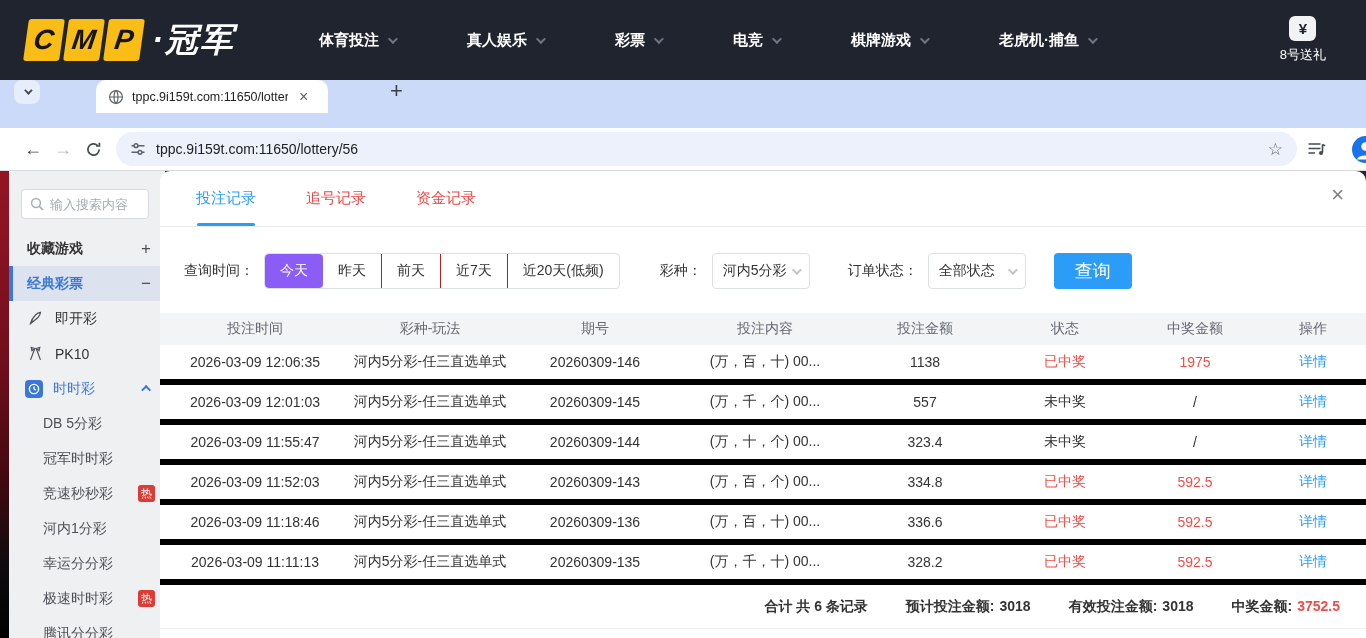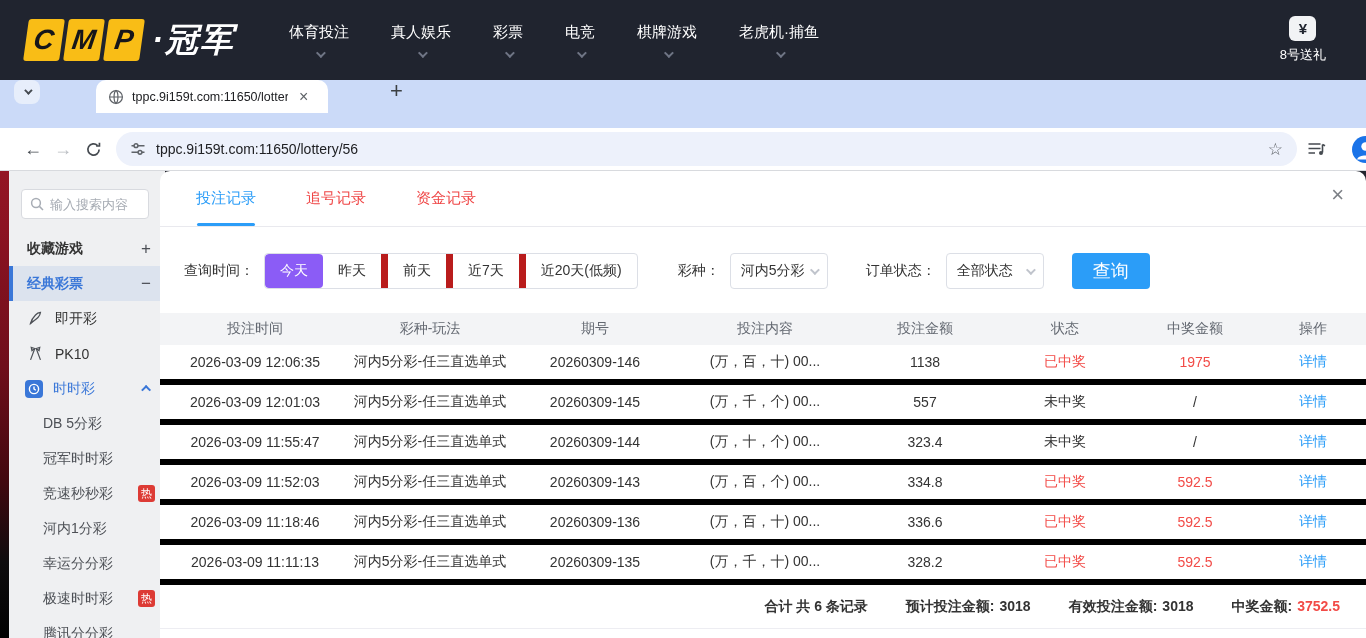--- a/index.html
+++ b/index.html
@@ -7,22 +7,22 @@
     font-family:"Liberation Sans","DejaVu Sans",sans-serif; }
 
   
   .topbar { height:80px; background:#20242f; display:flex; align-items:center; padding:0 26px; position:relative; }
   .logo { display:flex; align-items:center; cursor:pointer; }
   .logo-boxes { display:flex; gap:4px; transform:skewX(-8deg); }
   .logo-box { width:36px; height:42px; background:#f9bd16; color:#16161a; font-weight:bold; font-style:italic;
     font-size:28px; display:flex; align-items:center; justify-content:center; border-radius:3px; }
   .logo-suffix { color:#fff; font-size:33px; font-weight:bold; font-style:italic; margin-left:10px; letter-spacing:2px; }
   .topnav { display:flex; margin-left:12px; }
-  .topnav-item { display:flex; align-items:center; gap:9px; color:#fff; font-size:15px; font-weight:400;
-    padding:10px 0; margin-left:42px; cursor:pointer; white-space:nowrap;flex-direction:column; }
+  .topnav-item { display:flex; align-items:center; gap:9px; color:#fff; font-size:15px; font-weight:700;
+    padding:10px 0; margin-left:72px; cursor:pointer; white-space:nowrap; }
   .chev { display:inline-block; width:7px; height:7px; border-right:2px solid #6f7585; border-bottom:2px solid #6f7585;
     transform:rotate(45deg) translateY(-2px); }
   .chev.up { border-color:#3a77d8; transform:rotate(-135deg) translateY(-2px); }
   .gift { margin-left:auto; display:flex; flex-direction:column; align-items:center; gap:5px; color:#fff;
     font-size:13px; cursor:pointer; margin-right:14px; }
   .gift-box { width:27px; height:25px; background:#f2f3f5; border-radius:6px; color:#20242f; font-weight:bold;
     font-size:15px; display:flex; align-items:center; justify-content:center; }
 
   
   .tabstrip { height:48px; background:#cbdaf8; display:flex; padding-left:12px;gap:48px; }
@@ -81,21 +81,21 @@
   .ptab.active { color:#2b9df8; }
   .ptab.active::after { content:''; position:absolute; left:50%; transform:translateX(-50%); bottom:0; width:58px;
     height:3px; border-radius:2px; background:#2b9df8; }
   .panel-close { position:absolute; right:22px; top:13px; font-size:22px; color:#7d8187; cursor:pointer; line-height:1; }
 
   .filters { display:flex; align-items:center; padding:26px 0 24px 24px; font-size:14px; color:#333; }
   .flabel { margin-right:10px; white-space:nowrap; }
   .time-group { display:flex; align-items:center; height:36px; border:1px solid #dcdfe6; border-radius:4px;
     background:#fff; overflow:hidden; margin-right:40px; }
   .time-opt { padding:0 15px; height:100%; display:flex; align-items:center; cursor:pointer; white-space:nowrap; }
-  .time-opt:nth-child(n+3) { border-left:7px solid #b91c1c; }
+  .time-opt:nth-child(n+3) { border-left:1px solid #b91c1c; }
   .time-opt.active { background:#8b5cf6; color:#fff; border-radius:4px; border:0; }
   .time-opt.active + .time-opt { border-left:0; }
   .select { width:98px; height:36px; border:1px solid #dcdfe6; border-radius:4px; display:flex; align-items:center;
     justify-content:space-between; padding:0 10px; background:#fff; cursor:pointer; margin-right:38px; }
   .select .chev { border-color:#c0c4cc; }
   .query-btn { width:78px; height:36px; background:#2b9df8; color:#fff; border:0; border-radius:4px; font-size:18px;
     cursor:pointer; margin-left:-10px; font-family:inherit; }
 
   .thead { display:flex; height:32px; align-items:center; background:#f3f4f6; color:#636871; font-size:14px; }
   .trow { display:flex; height:40px; align-items:center; font-size:14px; color:#333; border-bottom:6px solid #000000; }

